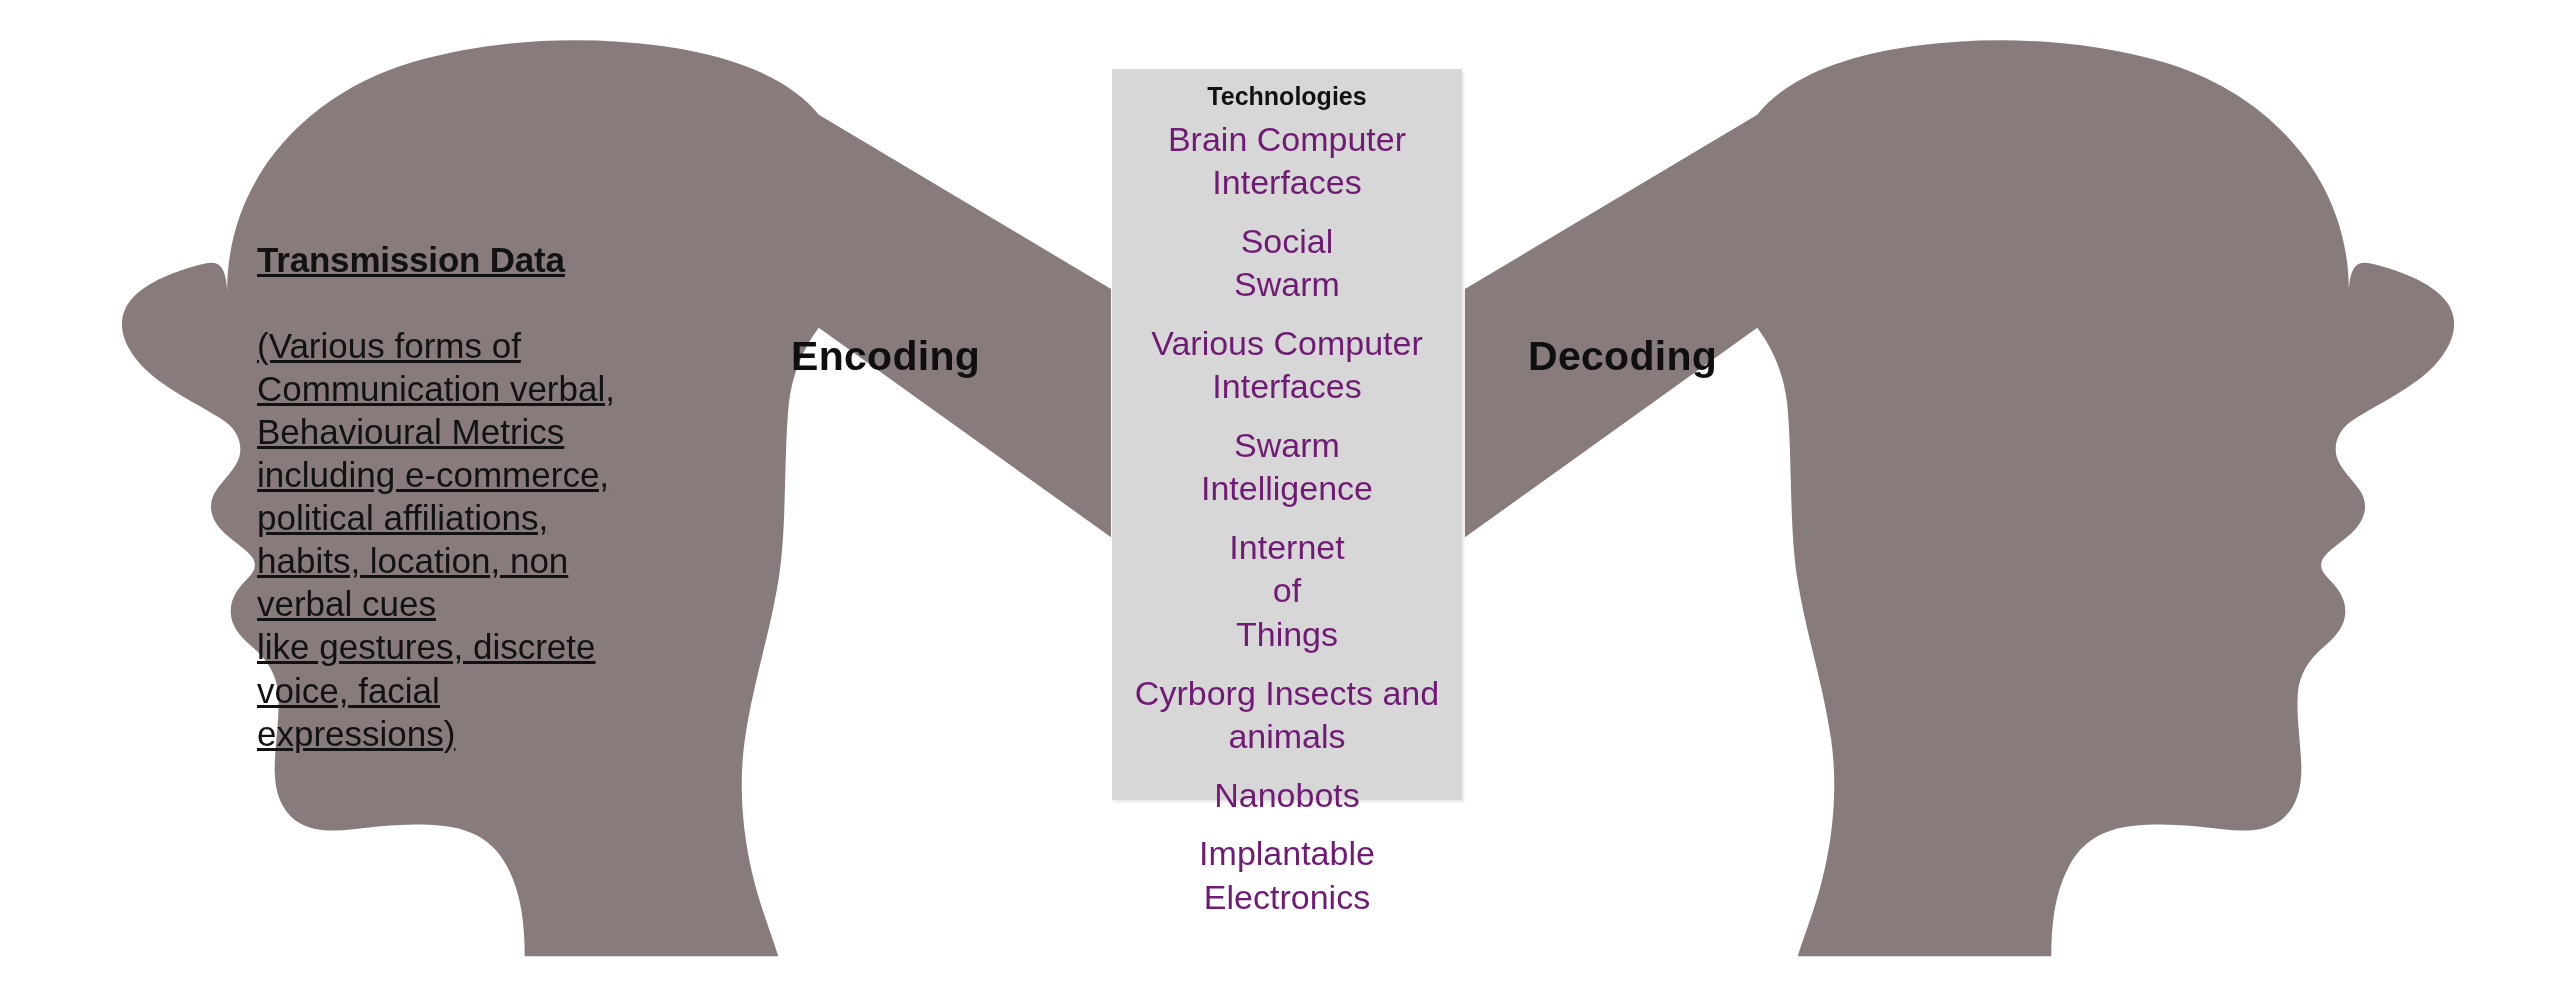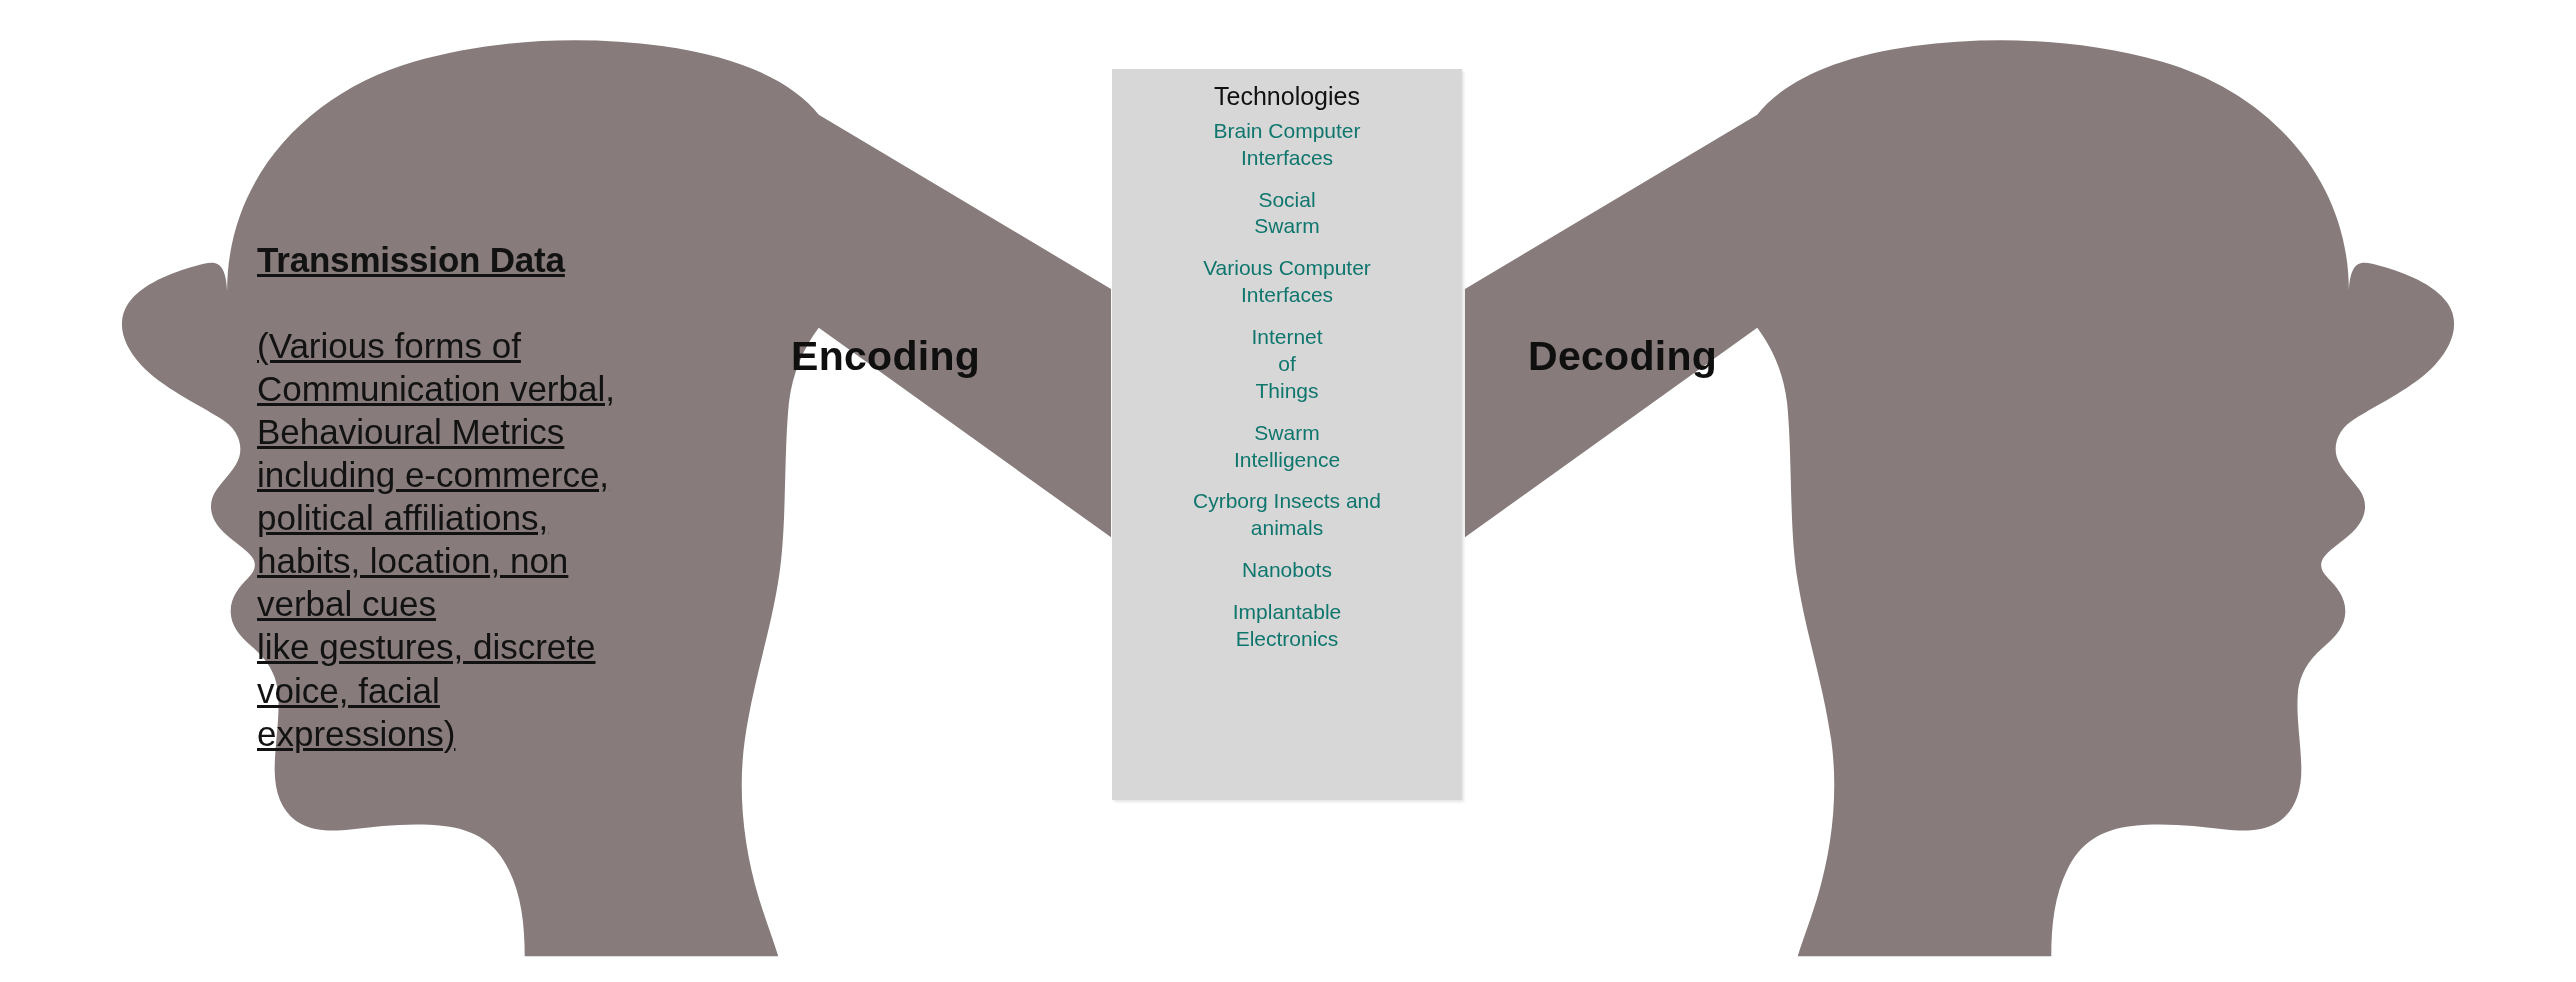--- a/index.html
+++ b/index.html
@@ -73,28 +73,28 @@
     width: 350px;
     height: 731px;
     background: #d7d7d7;
     box-shadow: 1.8px 1.8px 2.6px rgba(0,0,0,0.10);
     box-sizing: border-box;
     padding-top: 12.3px;
     text-align: center;
   }
   #tech-panel-title {
     font-size: 25px;
-    font-weight: normal;
+    font-weight: bold;
     color: #111;
     line-height: 1.25;
     margin-bottom: 5.3px;
   }
   .tech-item {
-    font-size: 21px;
-    color: #0f766e;
+    font-size: 34px;
+    color: #701a75;
     line-height: 1.28;
     margin-bottom: 15px;
     white-space: pre-line;
   }
 </style>
 </head>
 <body>
 
 <div id="stage" style="background: rgb(255, 255, 255);">
 
@@ -184,25 +184,25 @@
   <div class="flow-label" id="encoding-label">Encoding</div>
 
   <div id="tech-panel" style="background: rgb(215, 215, 215);">
     <div id="tech-panel-title">Technologies</div>
     <div class="tech-item">Brain Computer
 Interfaces</div>
     <div class="tech-item">Social
 Swarm</div>
     <div class="tech-item">Various Computer
 Interfaces</div>
+    <div class="tech-item">Swarm
+Intelligence</div>
     <div class="tech-item">Internet
 of
 Things</div>
-    <div class="tech-item">Swarm
-Intelligence</div>
     <div class="tech-item">Cyrborg Insects and
 animals</div>
     <div class="tech-item">Nanobots</div>
     <div class="tech-item">Implantable
 Electronics</div>
   </div>
 
   <div class="flow-label" id="decoding-label">Decoding</div>
 
   <div class="caption" id="right-caption">

